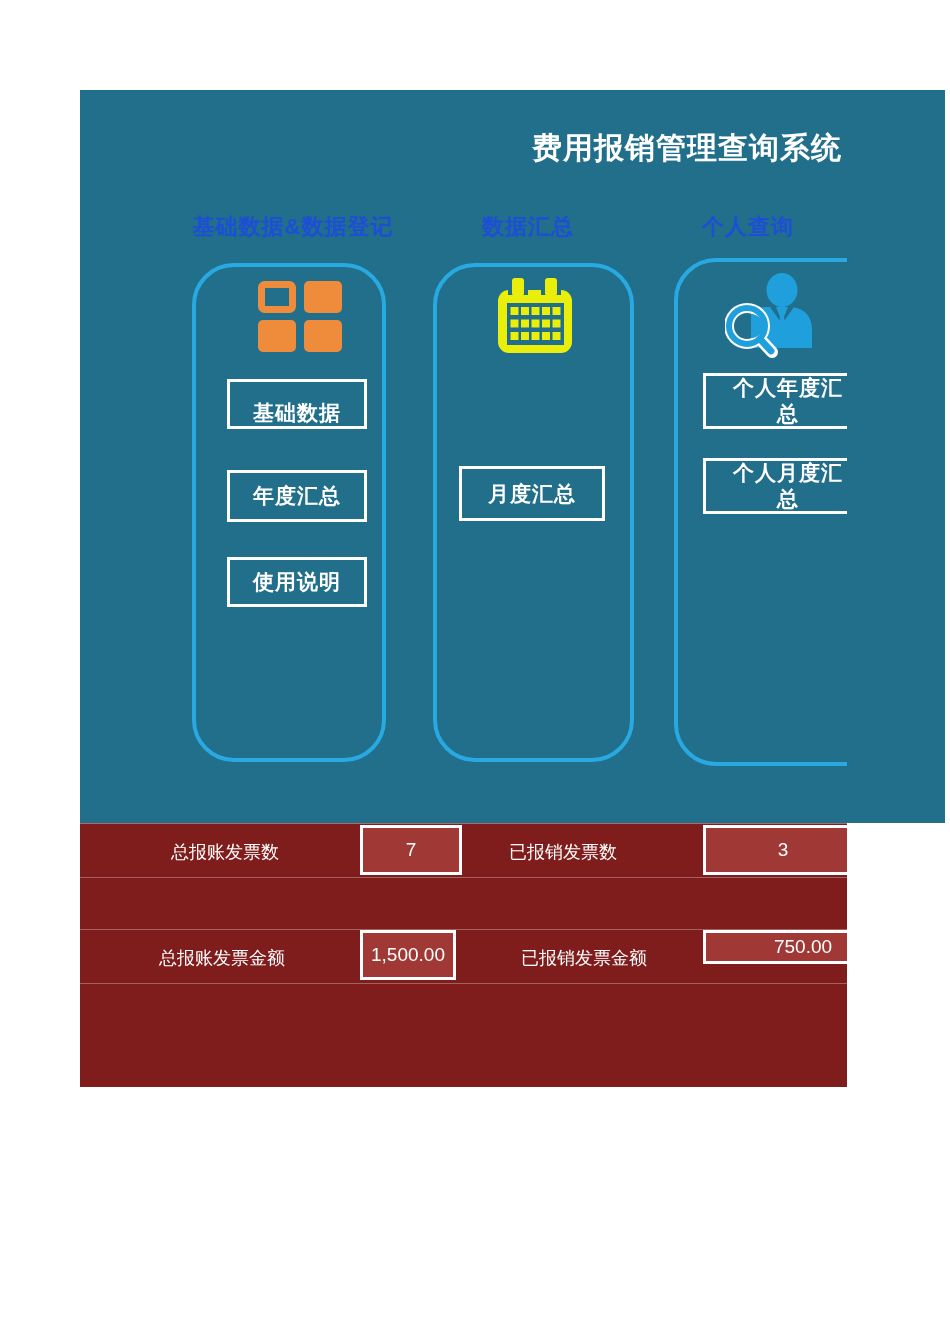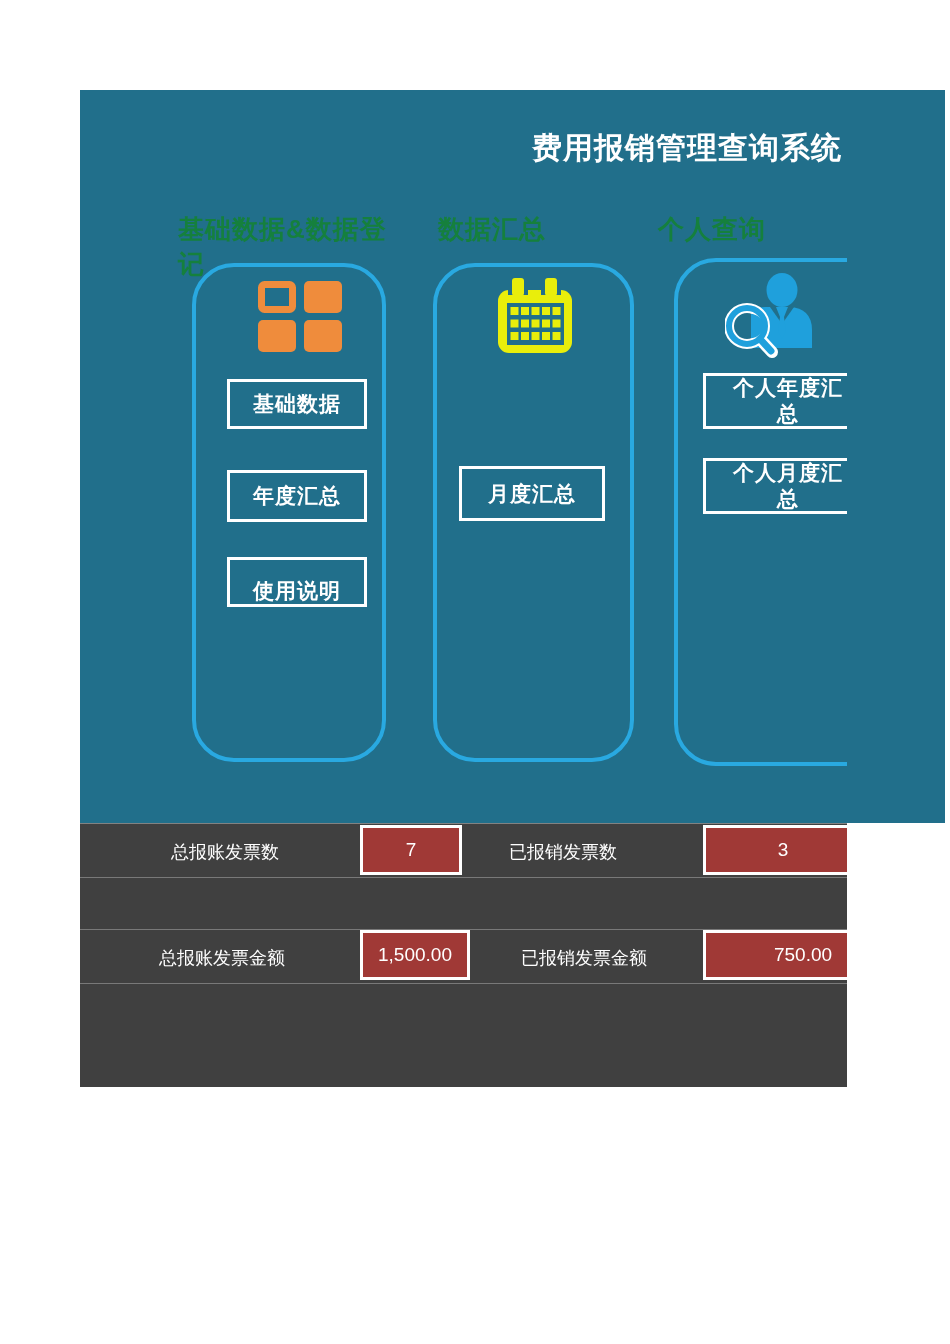--- a/index.html
+++ b/index.html
@@ -5,65 +5,65 @@
   html,body{margin:0;padding:0;background:#ffffff;}
   body{width:950px;height:1344px;position:relative;font-family:"Liberation Sans",sans-serif;overflow:hidden;}
 
   
   .panel-bg{position:absolute;left:80px;top:90px;width:865px;height:733px;background:#216F8B;}
   .clip{position:absolute;left:80px;top:90px;width:767px;height:733px;overflow:hidden;color:#fff;}
 
   .title{position:absolute;left:440px;top:38px;width:334px;text-align:center;
          font-size:30px;font-weight:bold;color:#fff;letter-spacing:1px;}
 
-  .col-header{position:absolute;top:122px;text-align:left;font-size:26px;font-weight:bold;color:#15803d;letter-spacing:1px;}
+  .col-header{position:absolute;top:122px;text-align:center;font-size:22px;font-weight:bold;color:#1d4ed8;letter-spacing:1px;}
   .col-header.h1{left:98px;width:230px;}
   .col-header.h2{left:358px;width:180px;}
   .col-header.h3{left:578px;width:180px;}
 
   .card{position:absolute;border:4px solid #29A9E1;border-radius:42px;background:transparent;}
   .card.c1{left:112px;top:173px;width:186px;height:491px;}
   .card.c2{left:353px;top:173px;width:193px;height:491px;}
   .card.c3{left:594px;top:168px;width:232px;height:500px;}
 
   .icon-wrap{position:absolute;}
   .icon-grid{left:178px;top:191px;width:84px;height:71px;}
   .icon-cal{left:417px;top:188px;width:77px;height:77px;}
   .icon-person{left:645px;top:180px;width:100px;height:90px;}
 
   .nav-btn{position:absolute;border:3px solid #ffffff;background:transparent;color:#fff;
            font-size:21px;font-weight:bold;font-family:"Liberation Sans",sans-serif;
            display:flex;align-items:center;justify-content:center;text-align:center;
            letter-spacing:1px;box-sizing:border-box;cursor:pointer;line-height:26px;}
   .c1b{left:147px;width:140px;height:50px;}
-  .b11{top:289px;} .b12{top:380px;height:52px;} .b13{top:467px;align-items:flex-end;}
+  .b11{top:289px;align-items:flex-end;} .b12{top:380px;height:52px;} .b13{top:467px;}
   .c2b{left:379px;width:146px;height:52px;}
   .b21{top:287px;} .b22{top:376px;height:55px;}
   .c3b{left:623px;width:170px;height:56px;}
   .b31{top:283px;} .b32{top:368px;}
   .c3b .wrap{display:block;width:112px;margin:0 auto;}
 
   
-  .stats{position:absolute;left:80px;top:823px;width:767px;height:263px;background:#404040;
+  .stats{position:absolute;left:80px;top:823px;width:767px;height:263px;background:#7f1d1d;
          overflow:hidden;color:#fff;border-top:1px solid rgba(255,255,255,0.35);}
   .sep{position:absolute;left:0;width:767px;height:1px;background:rgba(255,255,255,0.3);}
   .sep.s1{top:53px;} .sep.s2{top:105px;} .sep.s3{top:159px;}
 
   .stat-label{position:absolute;font-size:18px;color:#fff;text-align:center;}
   .l11{left:40px;width:210px;top:16px;}
   .l12{left:377px;width:212px;top:16px;}
   .l21{left:36px;width:212px;top:122px;font-family:Liberation Serif, serif;}
   .l22{left:398px;width:212px;top:122px;}
 
   .value-box{position:absolute;background:#A03936;border:3px solid #ffffff;box-sizing:border-box;
              color:#fff;font-size:19px;display:flex;align-items:center;justify-content:center;}
   .v11{left:280px;top:1px;width:102px;height:50px;}
   .v12{left:623px;top:1px;width:160px;height:50px;}
-  .v21{left:280px;top:106px;width:110px;height:50px;}
-  .v22{left:623px;top:106px;width:160px;height:50px;padding-left:40px;}
+  .v21{left:280px;top:106px;width:96px;height:50px;}
+  .v22{left:623px;top:106px;width:160px;height:34px;padding-left:40px;}
 </style>
 </head>
 <body>
 
 <div class="panel-bg"></div>
 
 <div class="clip">
 
   <div class="title">费用报销管理查询系统</div>
 

